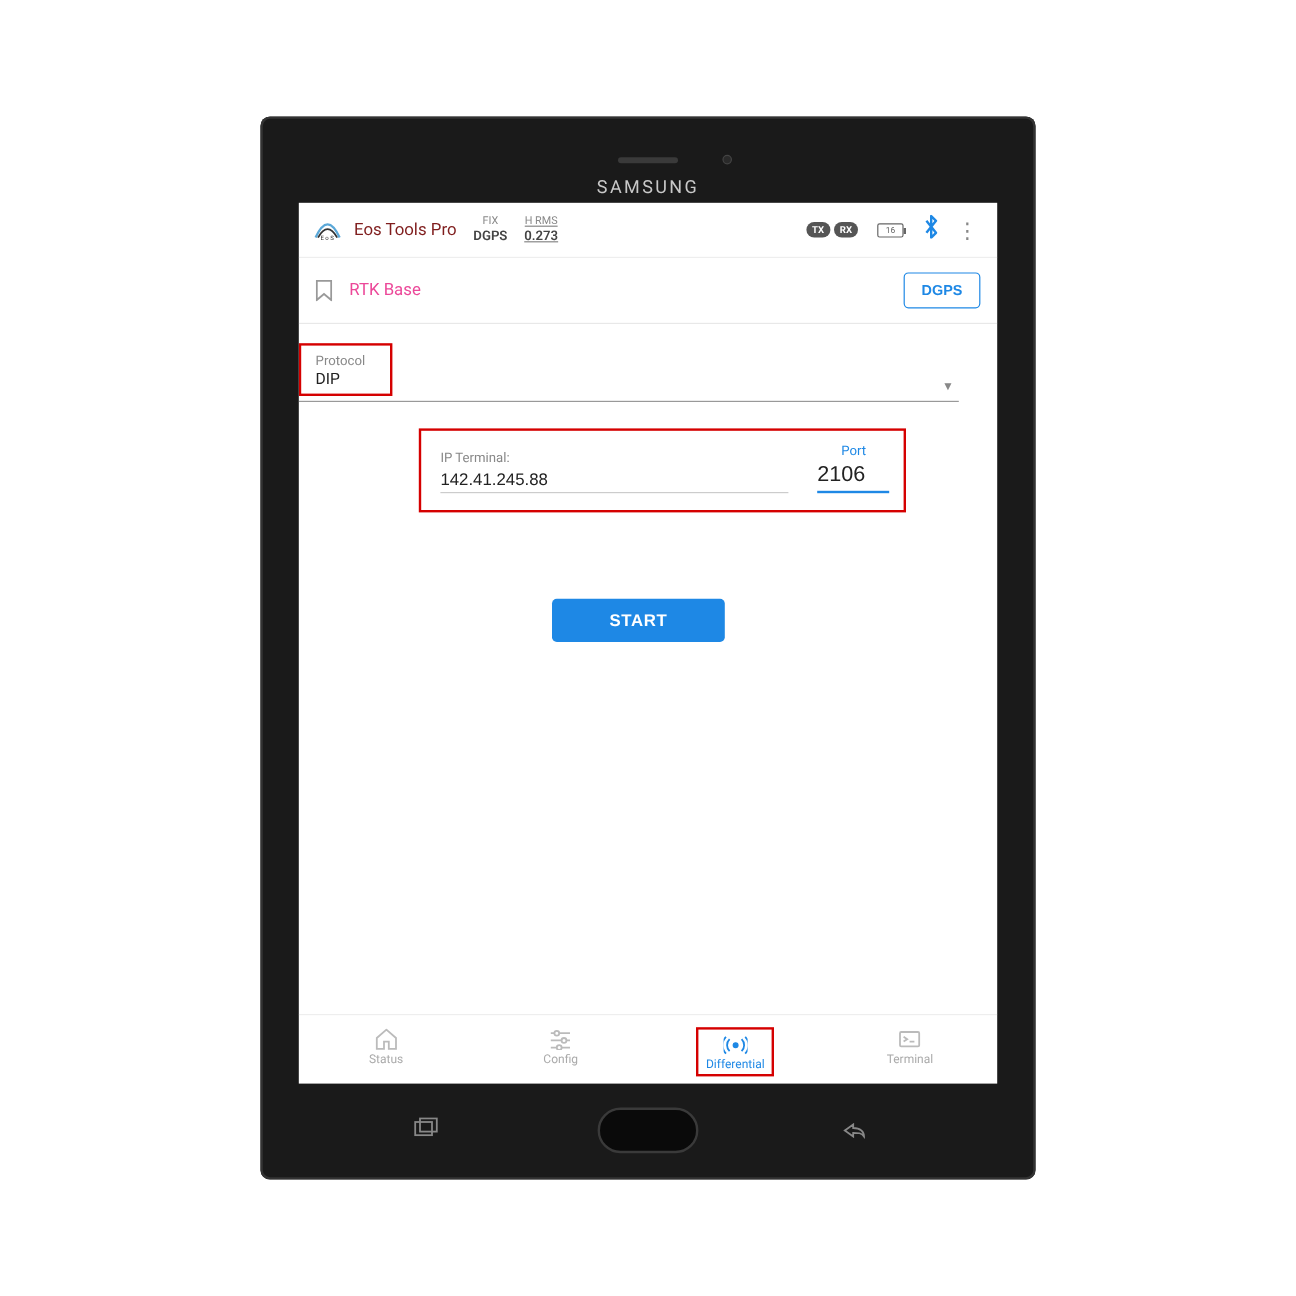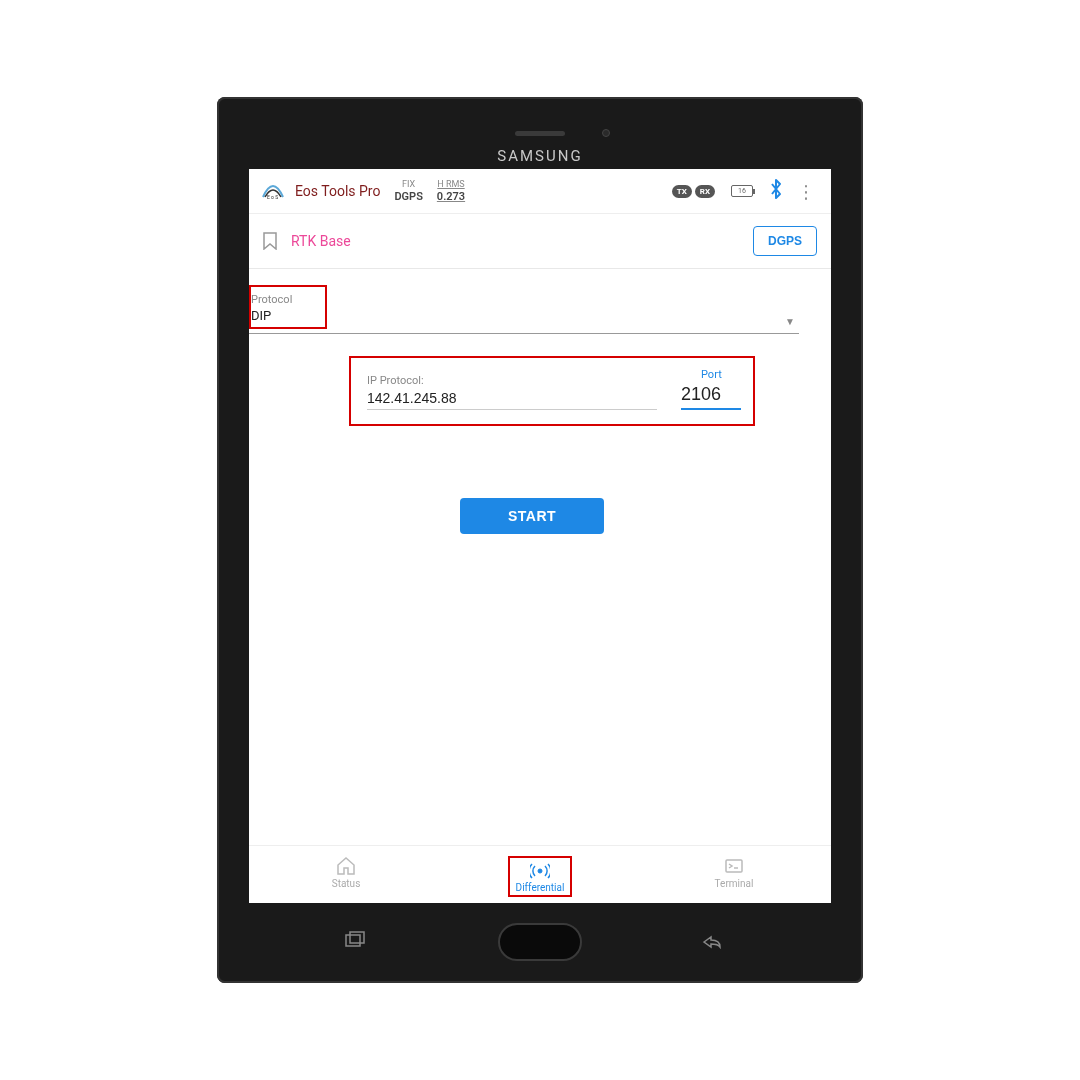--- a/index.html
+++ b/index.html
@@ -70,21 +70,21 @@
   .bm-wrap{width:14px;height:18px;position:relative;}
   .bm-wrap svg{display:block;}
   .sub-title { font-size: 14px; color: #ec4899; }
   .save-btn {
     border: 1px solid #1e88e5; color: #1e88e5; background: #fff;
     font-size: 12px; font-weight: 600; padding: 7px 14px; border-radius: 4px; cursor:pointer;
   }
   
   .content { flex:1; padding: 16px 16px 0 0; position:relative; }
   .protocol-box {
-    border: 2px solid #d50000; padding: 6px 8px 4px 0; display:inline-block; min-width:78px;
+    border: 2px solid #d50000; padding: 6px 8px 4px 12px; display:inline-block; min-width:78px;
   }
   .field-label { font-size: 11px; color: #888; }
   .field-value { font-size: 13px; color: #222; margin-top:2px;}
   .dropdown-row {
     border-bottom: 1px solid #999; display:flex; align-items:flex-end; padding-bottom:4px; margin-right:16px; margin-left:0;
   }
   .dropdown-row .caret { margin-left:auto; color:#888; font-size:10px; padding-right:4px; padding-bottom:2px;}
   .addr-box {
     border: 2px solid #d50000; margin: 22px 60px 0 100px; padding: 10px 12px 14px 16px;
     display:flex; gap: 24px; align-items:flex-end;
@@ -199,41 +199,54 @@
           <div class="protocol-box">
             <div class="field-label">Protocol</div>
             <div class="field-value">DIP</div>
           </div>
         </div>
         <span class="caret">▼</span>
       </div>
 
       <div class="addr-box">
         <div class="addr-field">
-          <div class="field-label">IP Protocol:</div>
+          <div class="field-label">IP Terminal:</div>
           <input class="addr-input" value="142.41.245.88" style="">
         </div>
         <div class="port-field">
           <div class="field-label">Port</div>
           <input class="port-input" value="2106" style="">
         </div>
       </div>
 
       <button class="start-btn">START</button>
 
     </div>
 
     <div class="bottom-nav">
       <div class="nav-item">
         <div class="icn">
           <svg width="20" height="18" viewBox="0 0 20 18">
               <path d="M2 8 L10 1 L18 8 L18 17 L12 17 L12 11 L8 11 L8 17 L2 17 Z" fill="none" stroke="#bbb" stroke-width="1.5"></path>
             </svg>
         </div>
         <div>Status</div>
+      </div>
+      <div class="nav-item">
+        <div class="icn">
+          <svg width="20" height="18" viewBox="0 0 20 18">
+              <line x1="2" y1="4" x2="18" y2="4" stroke="#bbb" stroke-width="1.5"></line>
+              <circle cx="7" cy="4" r="2" fill="#fff" stroke="#bbb" stroke-width="1.5"></circle>
+              <line x1="2" y1="10" x2="18" y2="10" stroke="#bbb" stroke-width="1.5"></line>
+              <circle cx="13" cy="10" r="2" fill="#fff" stroke="#bbb" stroke-width="1.5"></circle>
+              <line x1="2" y1="16" x2="18" y2="16" stroke="#bbb" stroke-width="1.5"></line>
+              <circle cx="9" cy="16" r="2" fill="#fff" stroke="#bbb" stroke-width="1.5"></circle>
+            </svg>
+        </div>
+        <div>Config</div>
       </div>
       <div class="nav-item active">
         <span class="nav-highlight">
           <div class="icn">
             <svg width="20" height="18" viewBox="0 0 20 18">
                 <circle cx="10" cy="10" r="2" fill="#1e88e5"></circle>
                 <path d="M5 5 A7 7 0 0 0 5 15" fill="none" stroke="#1e88e5" stroke-width="1.5"></path>
                 <path d="M15 5 A7 7 0 0 1 15 15" fill="none" stroke="#1e88e5" stroke-width="1.5"></path>
                 <path d="M2 3 A10 10 0 0 0 2 17" fill="none" stroke="#1e88e5" stroke-width="1.5"></path>
                 <path d="M18 3 A10 10 0 0 1 18 17" fill="none" stroke="#1e88e5" stroke-width="1.5"></path>

